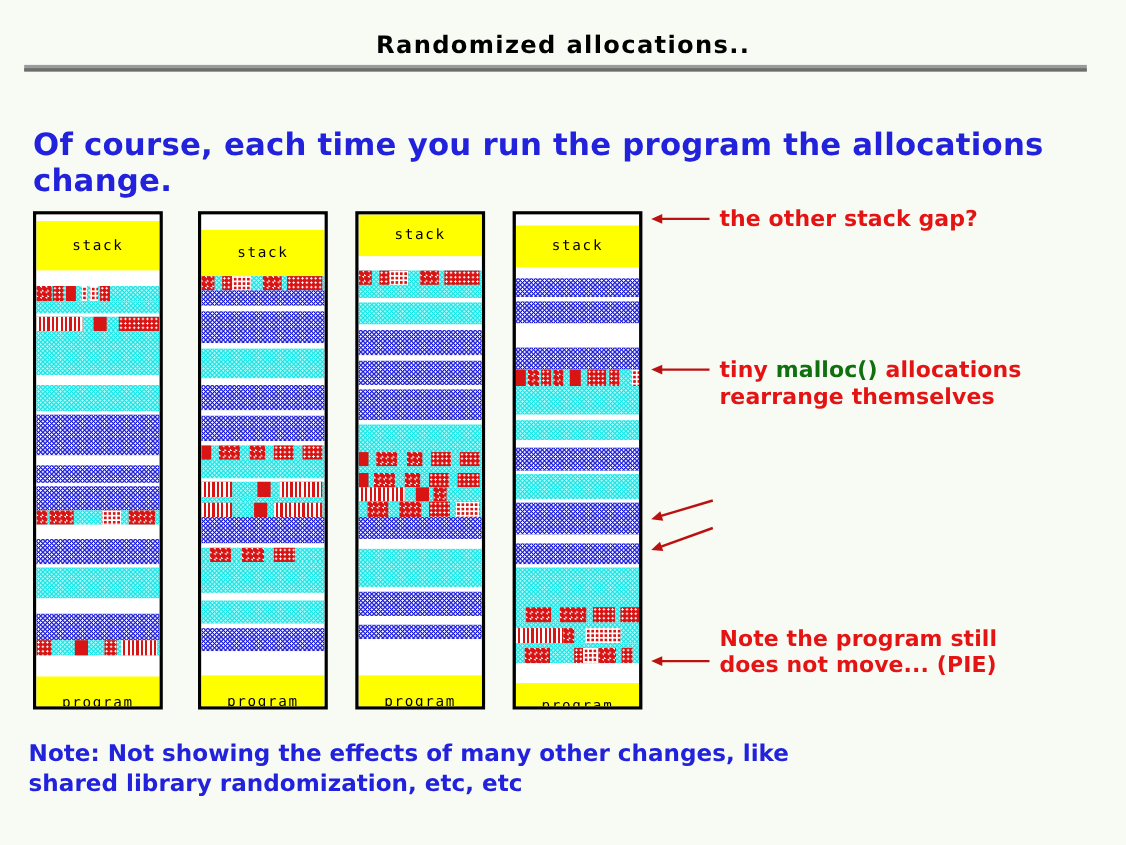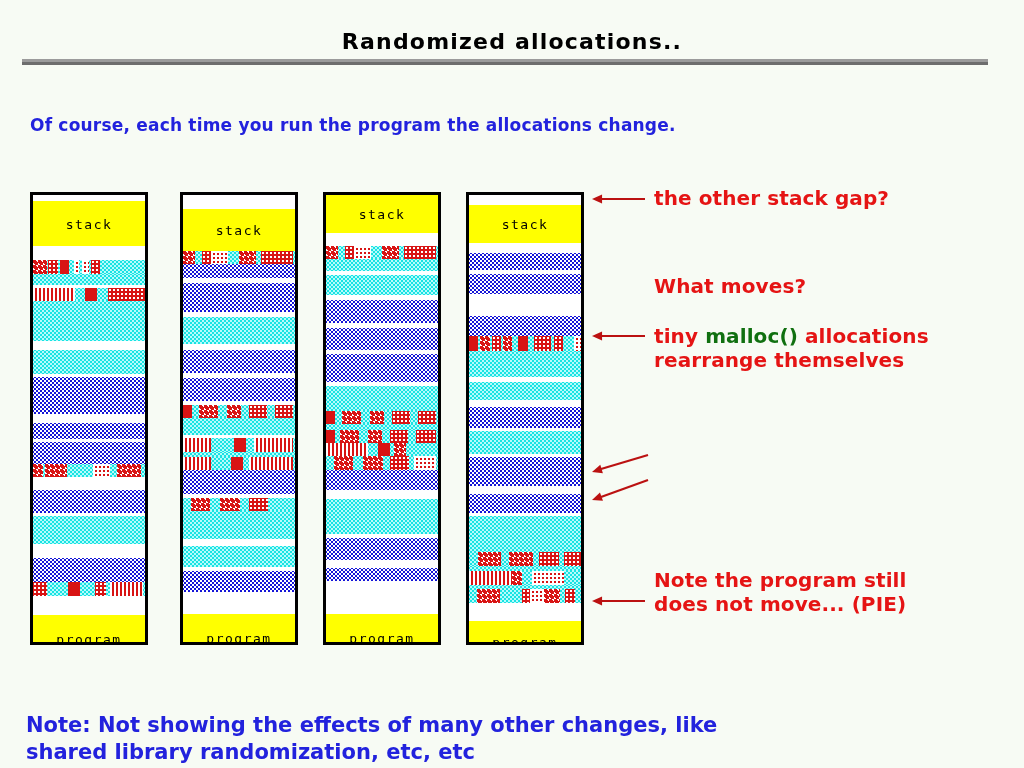--- a/index.html
+++ b/index.html
@@ -25,32 +25,31 @@
   .title-rule{
     position:absolute;left:22px;top:59px;width:966px;height:6px;
     background:#9b9b9b;
     border-bottom:3px solid #6d6d6d;
     box-sizing:border-box;
   }
 
   
   .intro{
     position:absolute;left:30px;top:115px;width:950px;
-    font-size:17px;font-weight:bold;
+    font-size:28px;font-weight:bold;
     color:#2222dd;
     letter-spacing:.2px;
   }
 
   
   .footer{
     position:absolute;left:26px;top:672px;width:900px;
     font-size:21px;font-weight:bold;
     color:#2222dd;
     line-height:1.28;
-    margin-top:40px;
   }
 
   
   .maps{position:absolute;left:0;top:0;}
   .mapcol{
     position:absolute;
     width:118px;
     border:3px solid #000;
     box-sizing:border-box;
     background:#ffffff;
@@ -391,23 +390,20 @@
       </g>
       <g>
         <line x1="645" y1="601" x2="601" y2="601" stroke="#bb1111" stroke-width="2.2"></line>
         <polygon points="592,601 602.0439783434354,596.5146350163448 602.0439783434354,605.4853649836552" fill="#bb1111"></polygon>
       </g>
     </svg>
 
   <div class="anno" id="anno-stack-gap" style="left:654px;top:186px;width:350px;">
       <div><span>the other stack gap?</span></div>
     </div>
-  <div class="anno" id="anno-what-moves" style="left:654px;top:274px;width:350px;">
-      <div><span>What moves?</span></div>
-    </div>
   <div class="anno" id="anno-tiny-malloc" style="left:654px;top:324px;width:360px;">
       <div><span>tiny </span><span class="fn">malloc()</span><span> allocations</span></div>
       <div><span>rearrange themselves</span></div>
     </div>
   <div class="anno" id="anno-pie" style="left:654px;top:568px;width:360px;">
       <div><span>Note the program still</span></div>
       <div><span>does not move... (PIE)</span></div>
     </div>
 
   <div class="footer">

